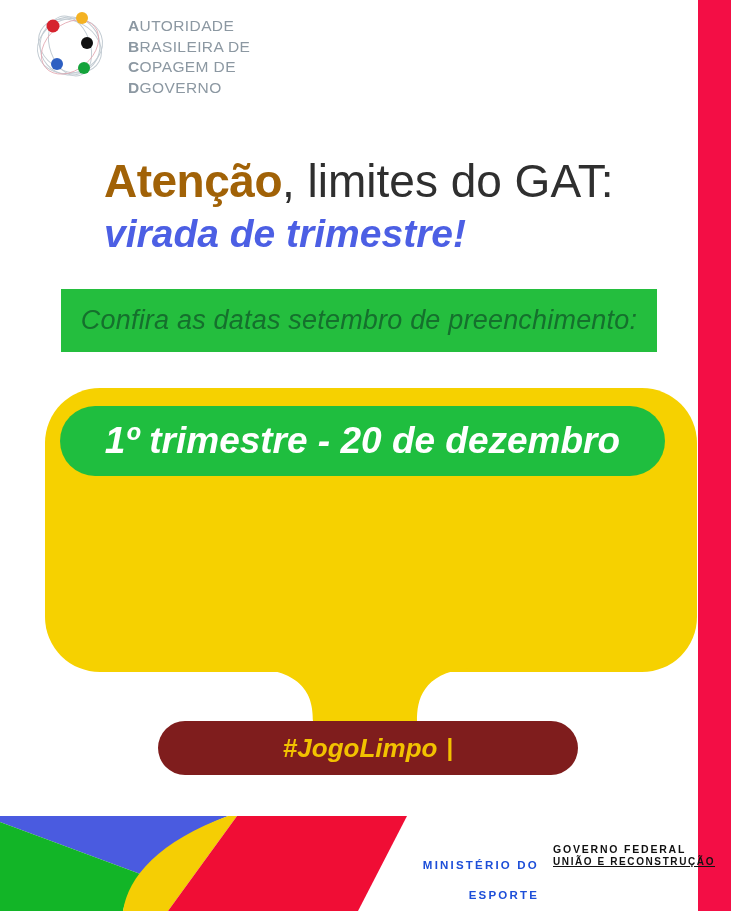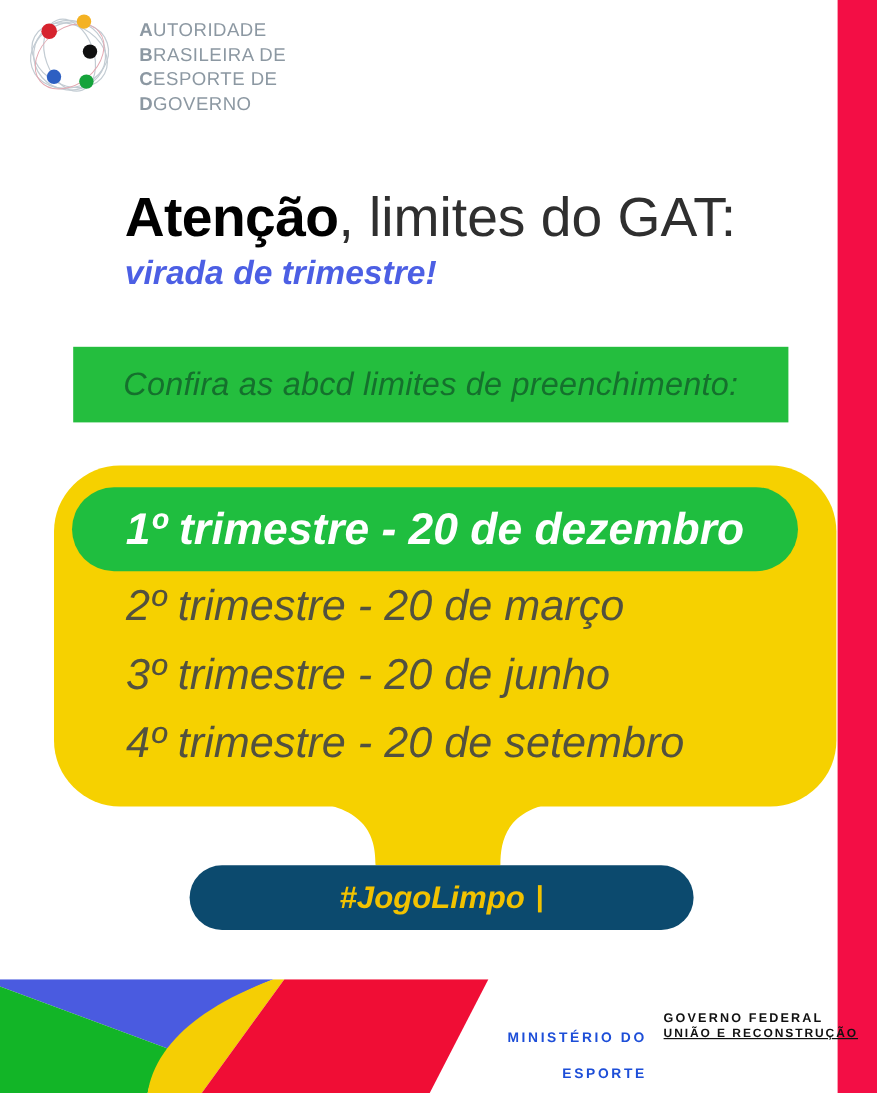--- a/index.html
+++ b/index.html
@@ -3,40 +3,40 @@
 <meta charset="utf-8">
 <style>
   html,body{margin:0;padding:0;}
   body{
     width:731px;height:911px;position:relative;background:#ffffff;
     font-family:"Liberation Sans", sans-serif;overflow:hidden;
   }
   
   .red-stripe{position:absolute;right:0;top:0;width:33px;height:911px;background:#F30E45;}
   
-  .abcd-logo{position:absolute;left:20px;top:6px;display:flex;align-items:flex-start;}
+  .abcd-logo{position:absolute;left:32px;top:6px;display:flex;align-items:flex-start;}
   .abcd-text{margin-left:8px;margin-top:10px;color:#8C98A2;font-size:15.5px;line-height:20.5px;letter-spacing:.4px;}
   .abcd-text .lead{font-weight:bold;}
   
   .headline{position:absolute;left:104px;top:156px;font-size:46px;line-height:50px;color:#2F2F2F;white-space:nowrap;}
-  .headline .attn{font-weight:bold;color:#000000;letter-spacing:-.5px;}
-  .subhead{position:absolute;left:104px;top:212px;font-size:28px;font-weight:bold;font-style:italic;color:#4C5FE4;white-space:nowrap;}
+  .headline .attn{font-weight:bold;color:#a16207;letter-spacing:-.5px;}
+  .subhead{position:absolute;left:104px;top:212px;font-size:39px;font-weight:bold;font-style:italic;color:#4C5FE4;white-space:nowrap;}
   
   .banner{position:absolute;left:61px;top:289px;width:596px;height:63px;background:#24BE3E;
     display:flex;align-items:center;justify-content:center;}
   .banner span{font-style:italic;font-size:27px;color:#15702D;letter-spacing:.2px;}
   
   .bubble{position:absolute;left:45px;top:388px;width:652px;height:284px;background:#F6D100;border-radius:55px;}
   .bubble-tail{position:absolute;left:258px;top:668px;width:210px;height:53px;}
   .pill-green{position:absolute;left:15px;top:18px;width:605px;height:70px;background:#1FBE3F;border-radius:35px;
     display:flex;align-items:center;justify-content:center;}
   .pill-green span{color:#ffffff;font-weight:bold;font-style:italic;font-size:37px;white-space:nowrap;text-align:center;}
   .sched-list{position:absolute;left:60px;top:88px;font-size:36px;font-style:italic;color:#52513F;line-height:57px;white-space:nowrap;}
   
-  .pill-blue{position:absolute;left:158px;top:721px;width:420px;height:54px;background:#0c4a6e;border-radius:27px;
+  .pill-blue{position:absolute;left:158px;top:721px;width:420px;height:54px;background:#7f1d1d;border-radius:27px;
     display:flex;align-items:center;justify-content:center;gap:9px;}
   .pill-blue .tag{color:#F2C200;font-weight:bold;font-style:italic;font-size:26px;}
   .pill-blue .sep{color:#F2C200;font-weight:bold;font-size:24px;}
   .pill-blue .url{color:#ffffff;font-weight:bold;font-style:italic;font-size:26px;}
   
   .footer-shapes{position:absolute;left:0;top:816px;}
   .ministry{position:absolute;right:192px;top:859px;text-align:right;color:#1d4ed8;}
   .ministry .m1{font-size:11.5px;letter-spacing:2.2px;font-weight:bold;}
   .ministry .m2{font-size:11.5px;letter-spacing:2.2px;font-weight:bold;margin-top:18px;}
   .govlogo{position:absolute;left:553px;top:843px;width:150px;}
@@ -64,42 +64,37 @@
     </g>
     <circle cx="50" cy="12" r="6" fill="#F4B223"></circle>
     <circle cx="21" cy="20" r="6.5" fill="#D6232E"></circle>
     <circle cx="55" cy="37" r="6" fill="#101010"></circle>
     <circle cx="25" cy="58" r="6" fill="#2D5FC2"></circle>
     <circle cx="52" cy="62" r="6" fill="#15A33B"></circle>
   </svg>
   <div class="abcd-text">
     <div><span class="lead">A</span><span>UTORIDADE</span></div>
     <div><span class="lead">B</span><span>RASILEIRA DE</span></div>
-    <div><span class="lead">C</span><span>ESPORTE DE</span></div>
+    <div><span class="lead">C</span><span>OPAGEM DE</span></div>
     <div><span class="lead">D</span><span>GOVERNO</span></div>
   </div>
 </div>
 
 <div class="headline">
   <span class="attn">Atenção</span><span>, limites do GAT:</span>
 </div>
 <div class="subhead">virada de trimestre!</div>
 
 <div class="banner">
-  <span>Confira as abcd limites de preenchimento:</span>
+  <span>Confira as datas setembro de preenchimento:</span>
 </div>
 
 <div class="bubble">
   <div class="pill-green">
     <span>1º trimestre - 20 de dezembro</span>
-  </div>
-  <div class="sched-list">
-    <div>2º trimestre - 20 de março</div>
-    <div>3º trimestre - 20 de junho</div>
-    <div>4º trimestre - 20 de setembro</div>
   </div>
 </div>
 <svg class="bubble-tail" viewBox="0 0 210 53">
   <path d="M0,0 C50,6 55,32 55,53 L159,53 C159,32 164,6 210,0 Z" fill="#F6D100"></path>
 </svg>
 
 <div class="pill-blue">
   <span class="tag">#JogoLimpo</span>
   <span class="sep">|</span>
 </div>

